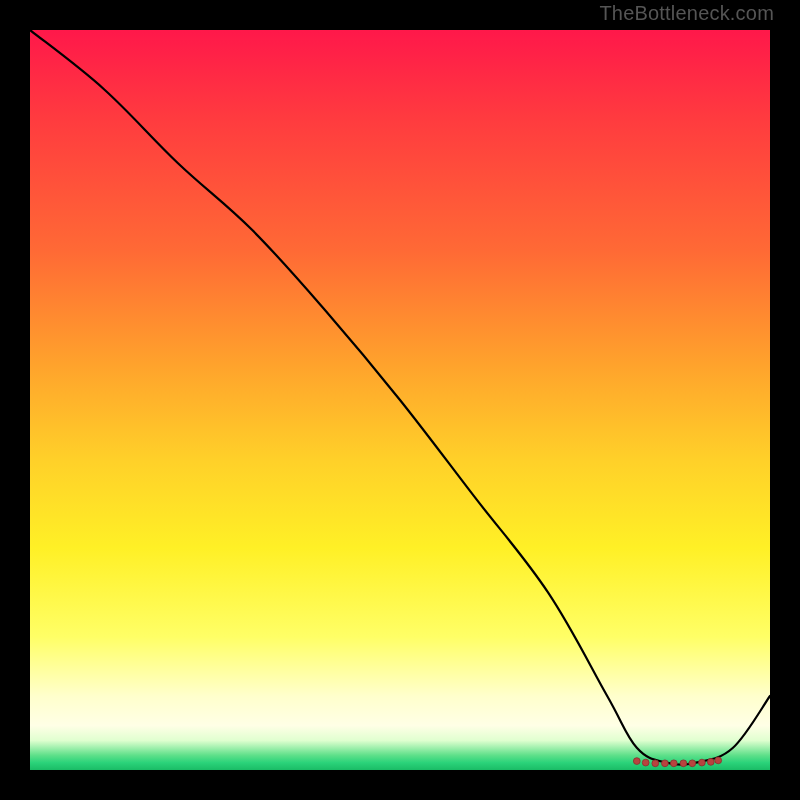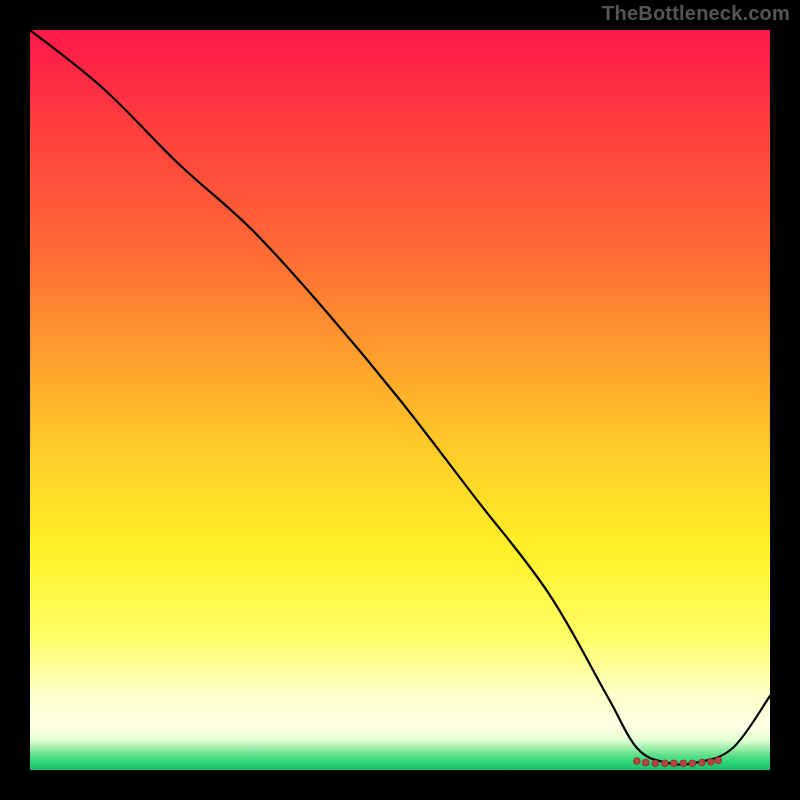--- a/index.html
+++ b/index.html
@@ -13,24 +13,24 @@
   }
   .frame {
     position: relative;
     width: 800px;
     height: 800px;
     background: #000;
   }
   .watermark {
     position: absolute;
     top: 2px;
-    right: 10px;
+    right: 26px;
     color: #555;
     font-size: 20px;
-    font-weight: 700;
+    font-weight: 400;
     letter-spacing: 0.2px;
     user-select: none;
     text-align: right;
   }
   .plot-area {
     position: absolute;
     left: 30px;
     top: 30px;
     width: 740px;
     height: 740px;

